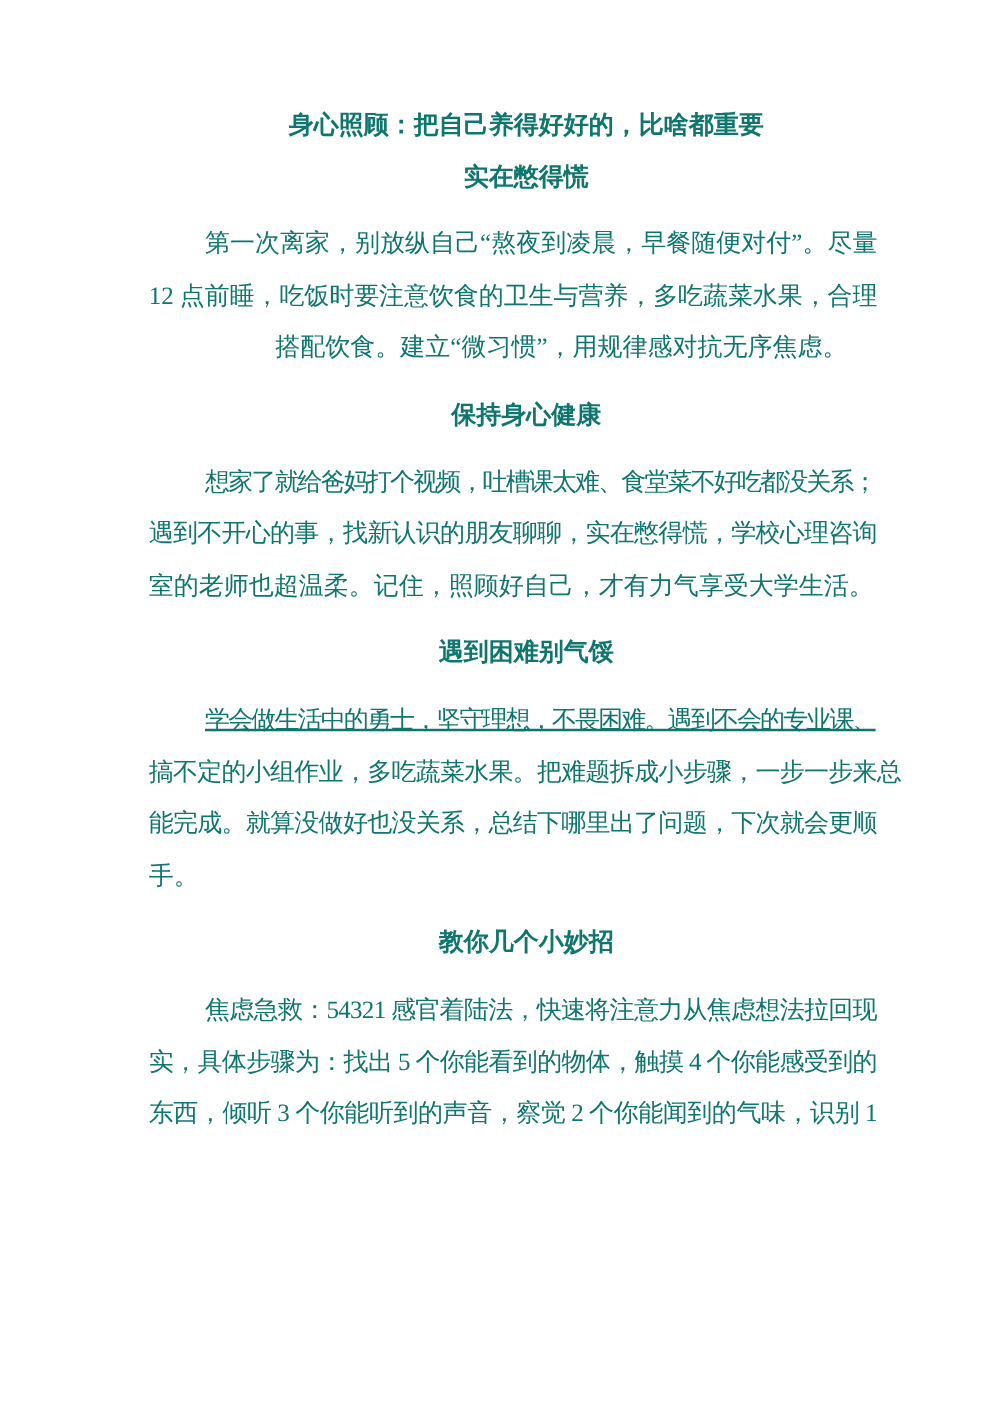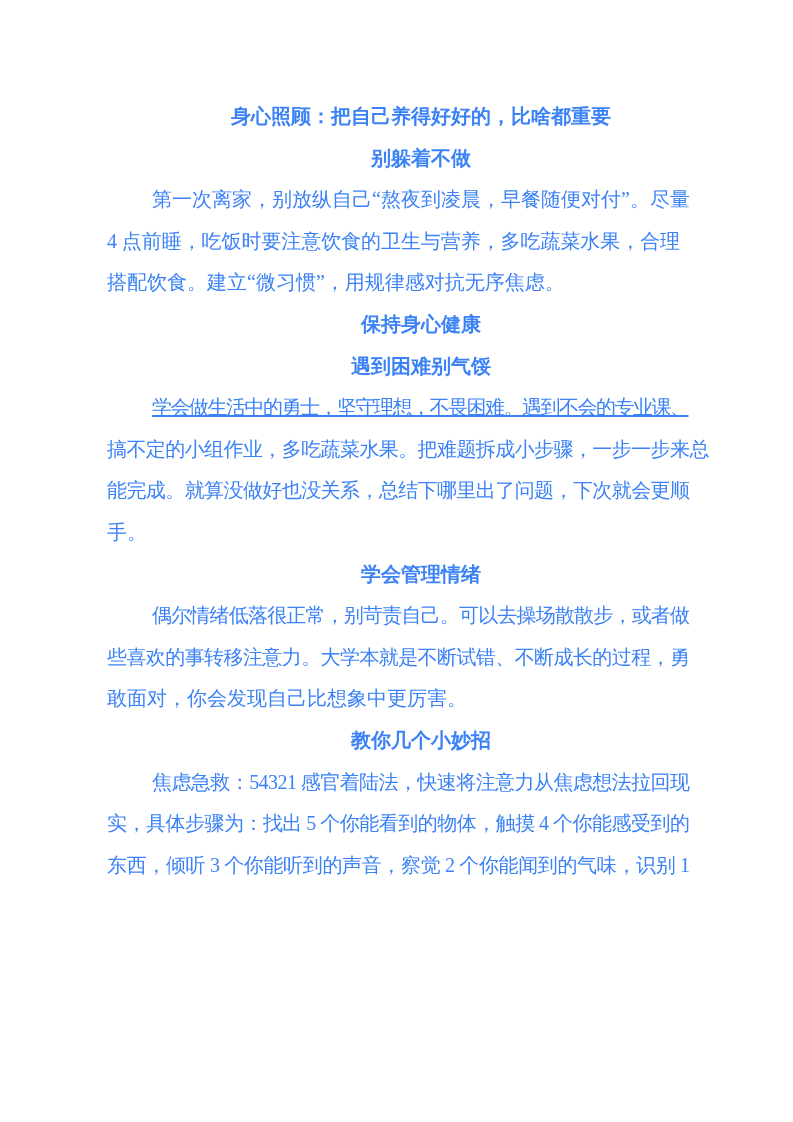--- a/index.html
+++ b/index.html
@@ -10,80 +10,77 @@
   }
   .page {
     position: relative;
     width: 793px; height: 1122px;
     background: #ffffff;
     overflow: hidden;
     color: #000000;
   }
   .content {
     position: absolute;
-    left: 107px; top: 96px;
+    left: 107px; top: 80px;
     width: 583px;
     font-size: 20px;
     line-height: 41.6px;
-    color: #3b82f6;
+    color: #0f766e;
   }
   .doc-title, .sec-heading {
     margin: 0;
     font-family: "Liberation Sans", "DejaVu Sans", sans-serif;
     font-weight: bold;
     font-size: 20px;
     line-height: 41.6px;
     text-align: center;
     
     text-indent: 45px;
     white-space: nowrap;
   }
-  .para { margin: 0; }
+  .para { margin: 12px; }
   .line { white-space: nowrap; }
   .line.first { text-indent: 45px; }
   .line-text { display: inline; }
 </style>
 </head>
 <body>
 
 <div class="page">
   <div class="content">
     <h1 class="doc-title">身心照顾：把自己养得好好的，比啥都重要</h1>
     <div id="sections">
   <section class="doc-section">
-    <h2 class="sec-heading">别躲着不做</h2>
+    <h2 class="sec-heading">实在憋得慌</h2>
     <div class="para">
             <div class="line first j" style="letter-spacing: 0.00868056px;"><span class="line-text">第一次离家，别放纵自己“熬夜到凌晨，早餐随便对付”。尽量</span></div>
-            <div class="line j" style="letter-spacing: -0.0666667px;"><span class="line-text">4 点前睡，吃饭时要注意饮食的卫生与营养，多吃蔬菜水果，合理</span></div>
-            <div class="line" style="letter-spacing: 0px;"><span class="line-text">搭配饮食。建立“微习惯”，用规律感对抗无序焦虑。</span></div>
+            <div class="line j" style="letter-spacing: -0.0666667px;"><span class="line-text">12 点前睡，吃饭时要注意饮食的卫生与营养，多吃蔬菜水果，合理</span></div>
+            <div class="line" style="letter-spacing: 0px; text-align: right;"><span class="line-text">搭配饮食。建立“微习惯”，用规律感对抗无序焦虑。</span></div>
           </div>
   </section>
 
   <section class="doc-section">
     <h2 class="sec-heading">保持身心健康</h2>
+    <div class="para">
+            <div class="line first j" style="letter-spacing: -1.5px;"><span class="line-text">想家了就给爸妈打个视频，吐槽课太难、食堂菜不好吃都没关系；</span></div>
+            <div class="line j" style="letter-spacing: -0.586207px;"><span class="line-text">遇到不开心的事，找新认识的朋友聊聊，实在憋得慌，学校心理咨询</span></div>
+            <div class="line" style="letter-spacing: 0px;"><span class="line-text">室的老师也超温柔。记住，照顾好自己，才有力气享受大学生活。</span></div>
+          </div>
   </section>
 
   <section class="doc-section">
     <h2 class="sec-heading">遇到困难别气馁</h2>
     <div class="para">
             <div class="line first j" style="letter-spacing: -1.5px; text-decoration: underline;"><span class="line-text">学会做生活中的勇士，坚守理想，不畏困难。遇到不会的专业课、</span></div>
             <div class="line j" style="letter-spacing: -0.586207px;"><span class="line-text">搞不定的小组作业，多吃蔬菜水果。把难题拆成小步骤，一步一步来总</span></div>
             <div class="line j" style="letter-spacing: -0.586207px;"><span class="line-text">能完成。就算没做好也没关系，总结下哪里出了问题，下次就会更顺</span></div>
             <div class="line" style="letter-spacing: 0px;"><span class="line-text">手。</span></div>
           </div>
   </section>
 
-  <section class="doc-section">
-    <h2 class="sec-heading">学会管理情绪</h2>
-    <div class="para">
-            <div class="line first j" style="letter-spacing: -0.814815px;"><span class="line-text">偶尔情绪低落很正常，别苛责自己。可以去操场散散步，或者做</span></div>
-            <div class="line j" style="letter-spacing: -0.586207px;"><span class="line-text">些喜欢的事转移注意力。大学本就是不断试错、不断成长的过程，勇</span></div>
-            <div class="line" style="letter-spacing: 0px;"><span class="line-text">敢面对，你会发现自己比想象中更厉害。</span></div>
-          </div>
-  </section>
 
   <section class="doc-section">
     <h2 class="sec-heading">教你几个小妙招</h2>
     <div class="para">
             <div class="line first j" style="letter-spacing: -0.566667px;"><span class="line-text">焦虑急救：54321 感官着陆法，快速将注意力从焦虑想法拉回现</span></div>
             <div class="line j" style="letter-spacing: -0.515152px;"><span class="line-text">实，具体步骤为：找出 5 个你能看到的物体，触摸 4 个你能感受到的</span></div>
             <div class="line j" style="letter-spacing: -0.352941px;"><span class="line-text">东西，倾听 3 个你能听到的声音，察觉 2 个你能闻到的气味，识别 1</span></div>
           </div>
   </section>
 </div>

